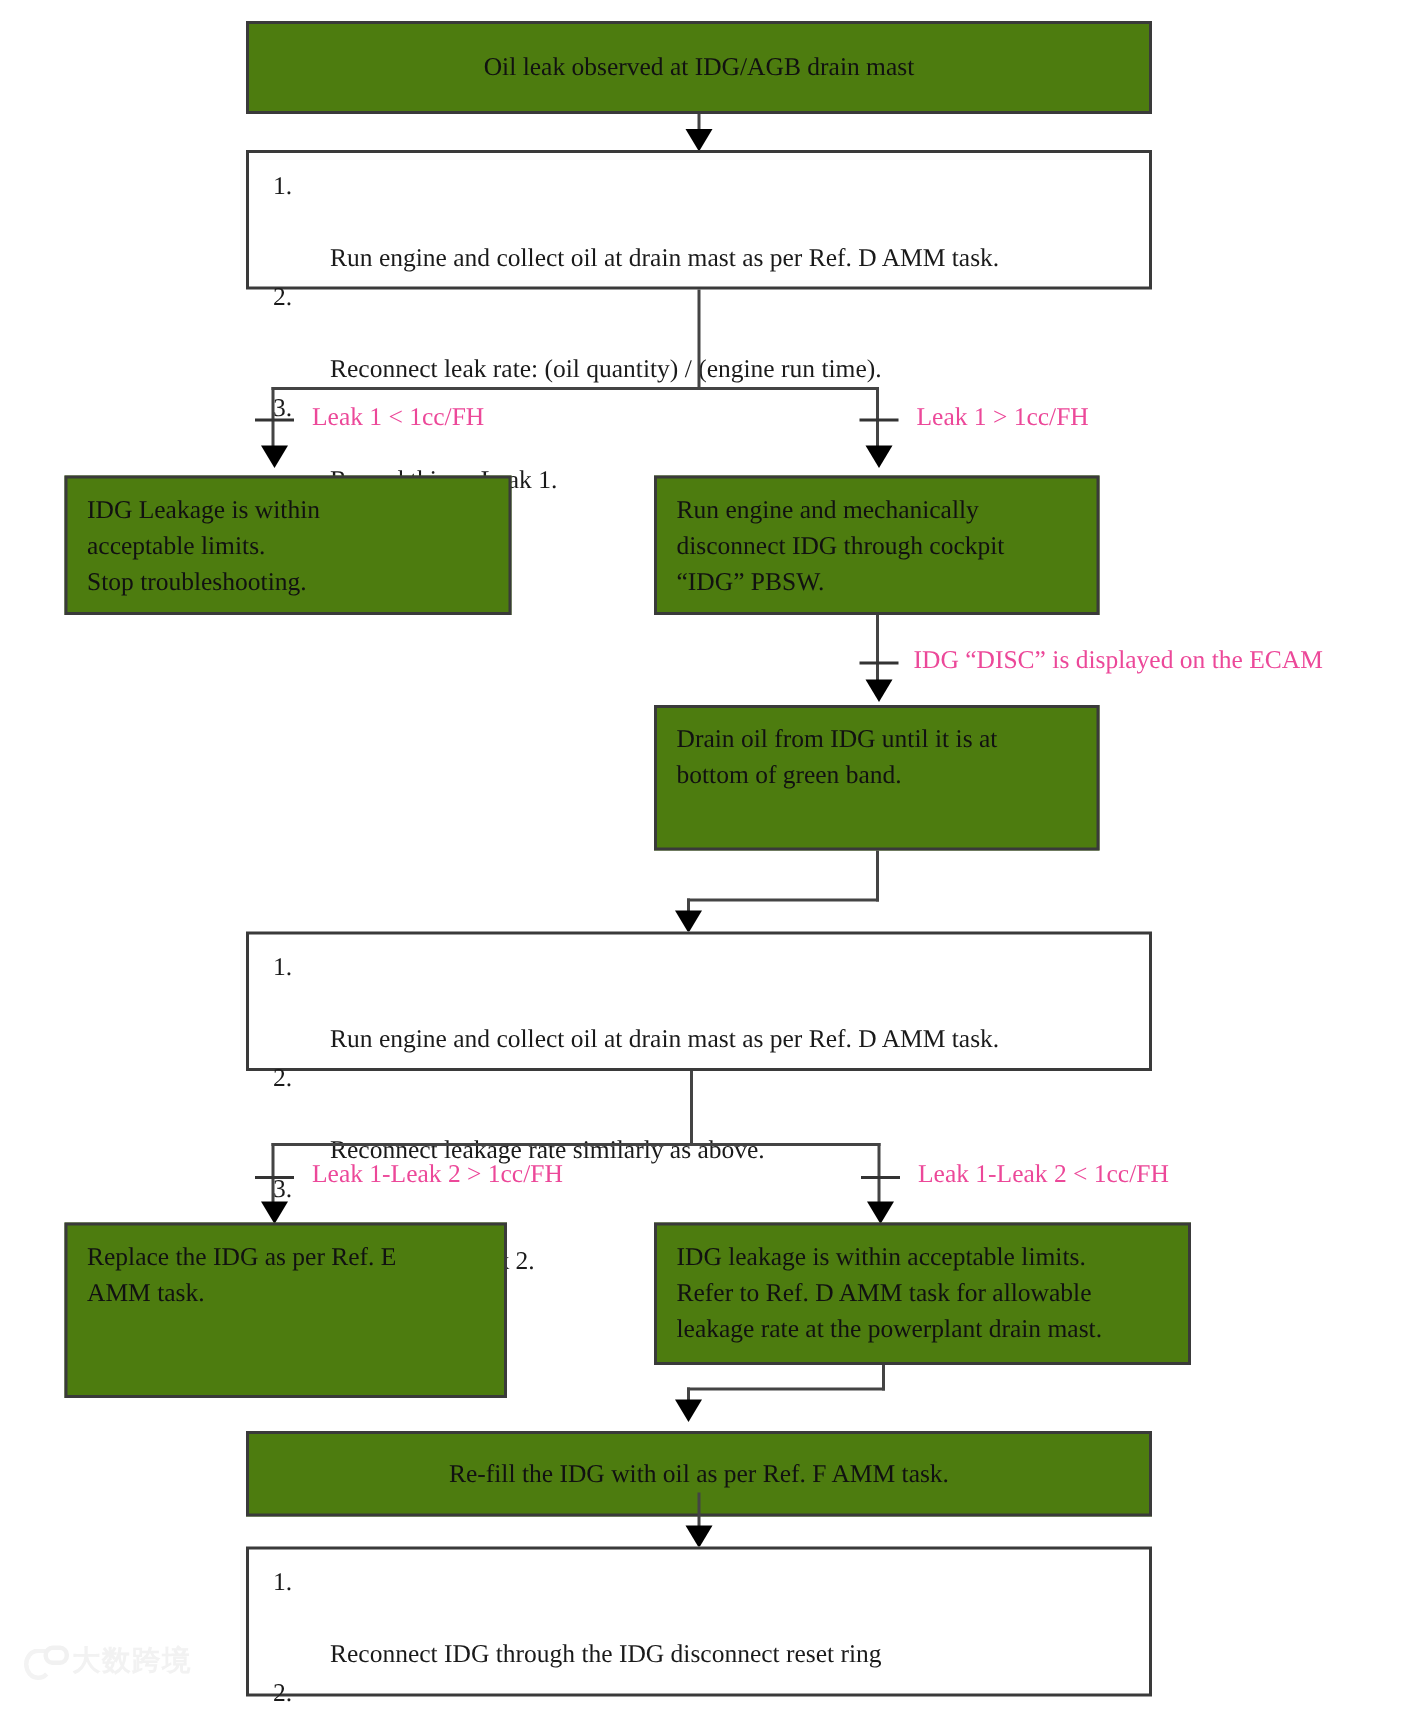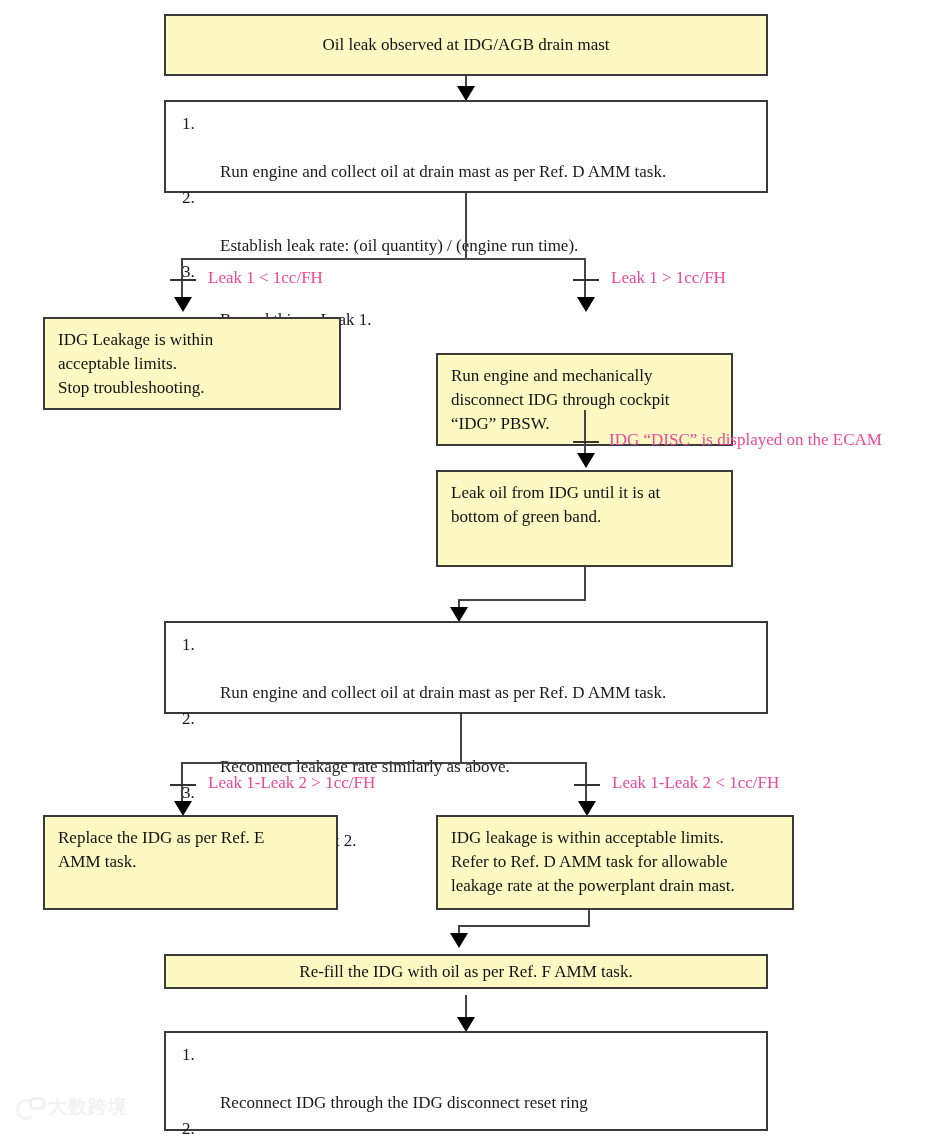--- a/index.html
+++ b/index.html
@@ -14,21 +14,21 @@
     height: 1139px;
     background: #ffffff;
     font-family: "Liberation Serif", "DejaVu Serif", serif;
     color: #1a1a1a;
     overflow: hidden;
   }
   .box {
     position: absolute;
     box-sizing: border-box;
     border: 2px solid #3a3a3a;
-    background: #fef9c3;
+    background: #4d7c0f;
     font-size: 17px;
     line-height: 24px;
     color: #111111;
   }
   .box.center {
     display: flex;
     align-items: center;
     justify-content: center;
     text-align: center;
   }
@@ -155,21 +155,21 @@
   <div class="arrow" style="left:457px; top:86px;"></div>
 
   <div class="olist" style="left:164px; top:100px; width:604px; height:93px;">
     <ol>
       <li>
         <span class="num">1.</span>
         <span>Run engine and collect oil at drain mast as per Ref. D AMM task.</span>
       </li>
       <li>
         <span class="num">2.</span>
-        <span>Establish leak rate: (oil quantity) / (engine run time).</span>
+        <span>Reconnect leak rate: (oil quantity) / (engine run time).</span>
       </li>
       <li>
         <span class="num">3.</span>
         <span>Record this as Leak 1.</span>
       </li>
     </ol>
   </div>
 
   <div class="vline" style="left:465px; top:193px; height:66px;"></div>
   <div class="hline" style="left:181px; top:258px; width:404px;"></div>
@@ -183,33 +183,33 @@
   <div class="tick" style="left:573px; top:279px;"></div>
   <div class="edge-label" style="left:611px; top:268px;text-align:center;">Leak 1 &gt; 1cc/FH</div>
   <div class="arrow" style="left:577px; top:297px;"></div>
 
   <div class="box left" style="left:43px; top:317px; width:298px; height:93px;">
     <div>IDG Leakage is within</div>
     <div>acceptable limits.</div>
     <div>Stop troubleshooting.</div>
   </div>
 
-  <div class="box left" style="left:436px; top:317px; width:297px; height:93px;margin-top:36px;">
+  <div class="box left" style="left:436px; top:317px; width:297px; height:93px;">
     <div>Run engine and mechanically</div>
     <div>disconnect IDG through cockpit</div>
     <div>“IDG” PBSW.</div>
   </div>
 
   <div class="vline" style="left:584px; top:410px; height:52px;"></div>
   <div class="tick" style="left:573px; top:441px;"></div>
   <div class="edge-label" style="left:609px; top:430px;">IDG “DISC” is displayed on the ECAM</div>
   <div class="arrow" style="left:577px; top:453px;"></div>
 
   <div class="box left" style="left:436px; top:470px; width:297px; height:97px;">
-    <div>Leak oil from IDG until it is at</div>
+    <div>Drain oil from IDG until it is at</div>
     <div>bottom of green band.</div>
   </div>
 
   <div class="vline" style="left:584px; top:567px; height:34px;"></div>
   <div class="hline" style="left:458px; top:599px; width:128px;"></div>
   <div class="vline" style="left:458px; top:599px; height:18px;"></div>
   <div class="arrow" style="left:450px; top:607px;"></div>
 
   <div class="olist" style="left:164px; top:621px; width:604px; height:93px;">
     <ol>
@@ -234,37 +234,37 @@
   <div class="vline" style="left:181px; top:762px; height:48px;"></div>
   <div class="tick" style="left:170px; top:784px;"></div>
   <div class="edge-label" style="left:208px; top:773px;">Leak 1-Leak 2 &gt; 1cc/FH</div>
   <div class="arrow" style="left:174px; top:801px;"></div>
 
   <div class="vline" style="left:585px; top:762px; height:48px;"></div>
   <div class="tick" style="left:574px; top:784px;"></div>
   <div class="edge-label" style="left:612px; top:773px;">Leak 1-Leak 2 &lt; 1cc/FH</div>
   <div class="arrow" style="left:578px; top:801px;"></div>
 
-  <div class="box left" style="left:43px; top:815px; width:295px; height:95px;">
+  <div class="box left" style="left:43px; top:815px; width:295px; height:117px;">
     <div>Replace the IDG as per Ref. E</div>
     <div>AMM task.</div>
   </div>
 
   <div class="box left" style="left:436px; top:815px; width:358px; height:95px;">
     <div>IDG leakage is within acceptable limits.</div>
     <div>Refer to Ref. D AMM task for allowable</div>
     <div>leakage rate at the powerplant drain mast.</div>
   </div>
 
   <div class="vline" style="left:588px; top:910px; height:17px;"></div>
   <div class="hline" style="left:458px; top:925px; width:132px;"></div>
   <div class="vline" style="left:458px; top:925px; height:18px;"></div>
   <div class="arrow" style="left:450px; top:933px;"></div>
 
-  <div class="box center" style="left:164px; top:954px; width:604px; height:35px;">
+  <div class="box center" style="left:164px; top:954px; width:604px; height:57px;">
     <span>Re-fill the IDG with oil as per Ref. F AMM task.</span>
   </div>
 
   <div class="vline" style="left:465px; top:995px; height:32px;"></div>
   <div class="arrow" style="left:457px; top:1017px;"></div>
 
   <div class="olist" style="left:164px; top:1031px; width:604px; height:100px;">
     <ol>
       <li>
         <span class="num">1.</span>

